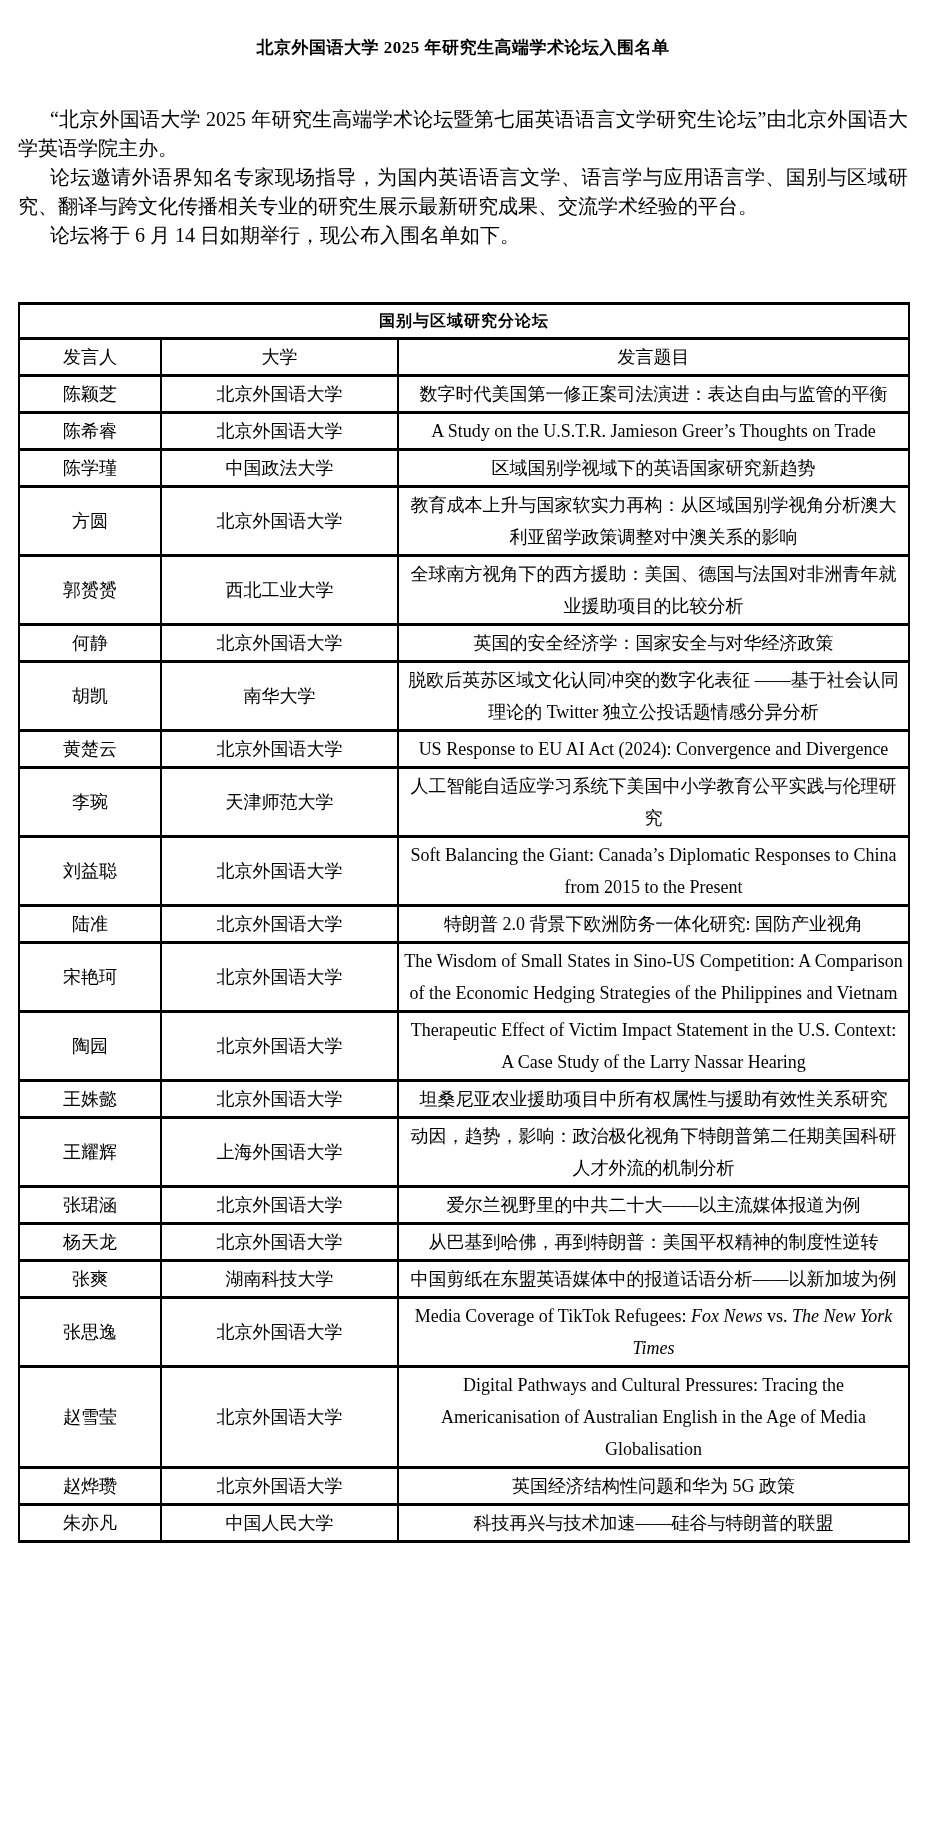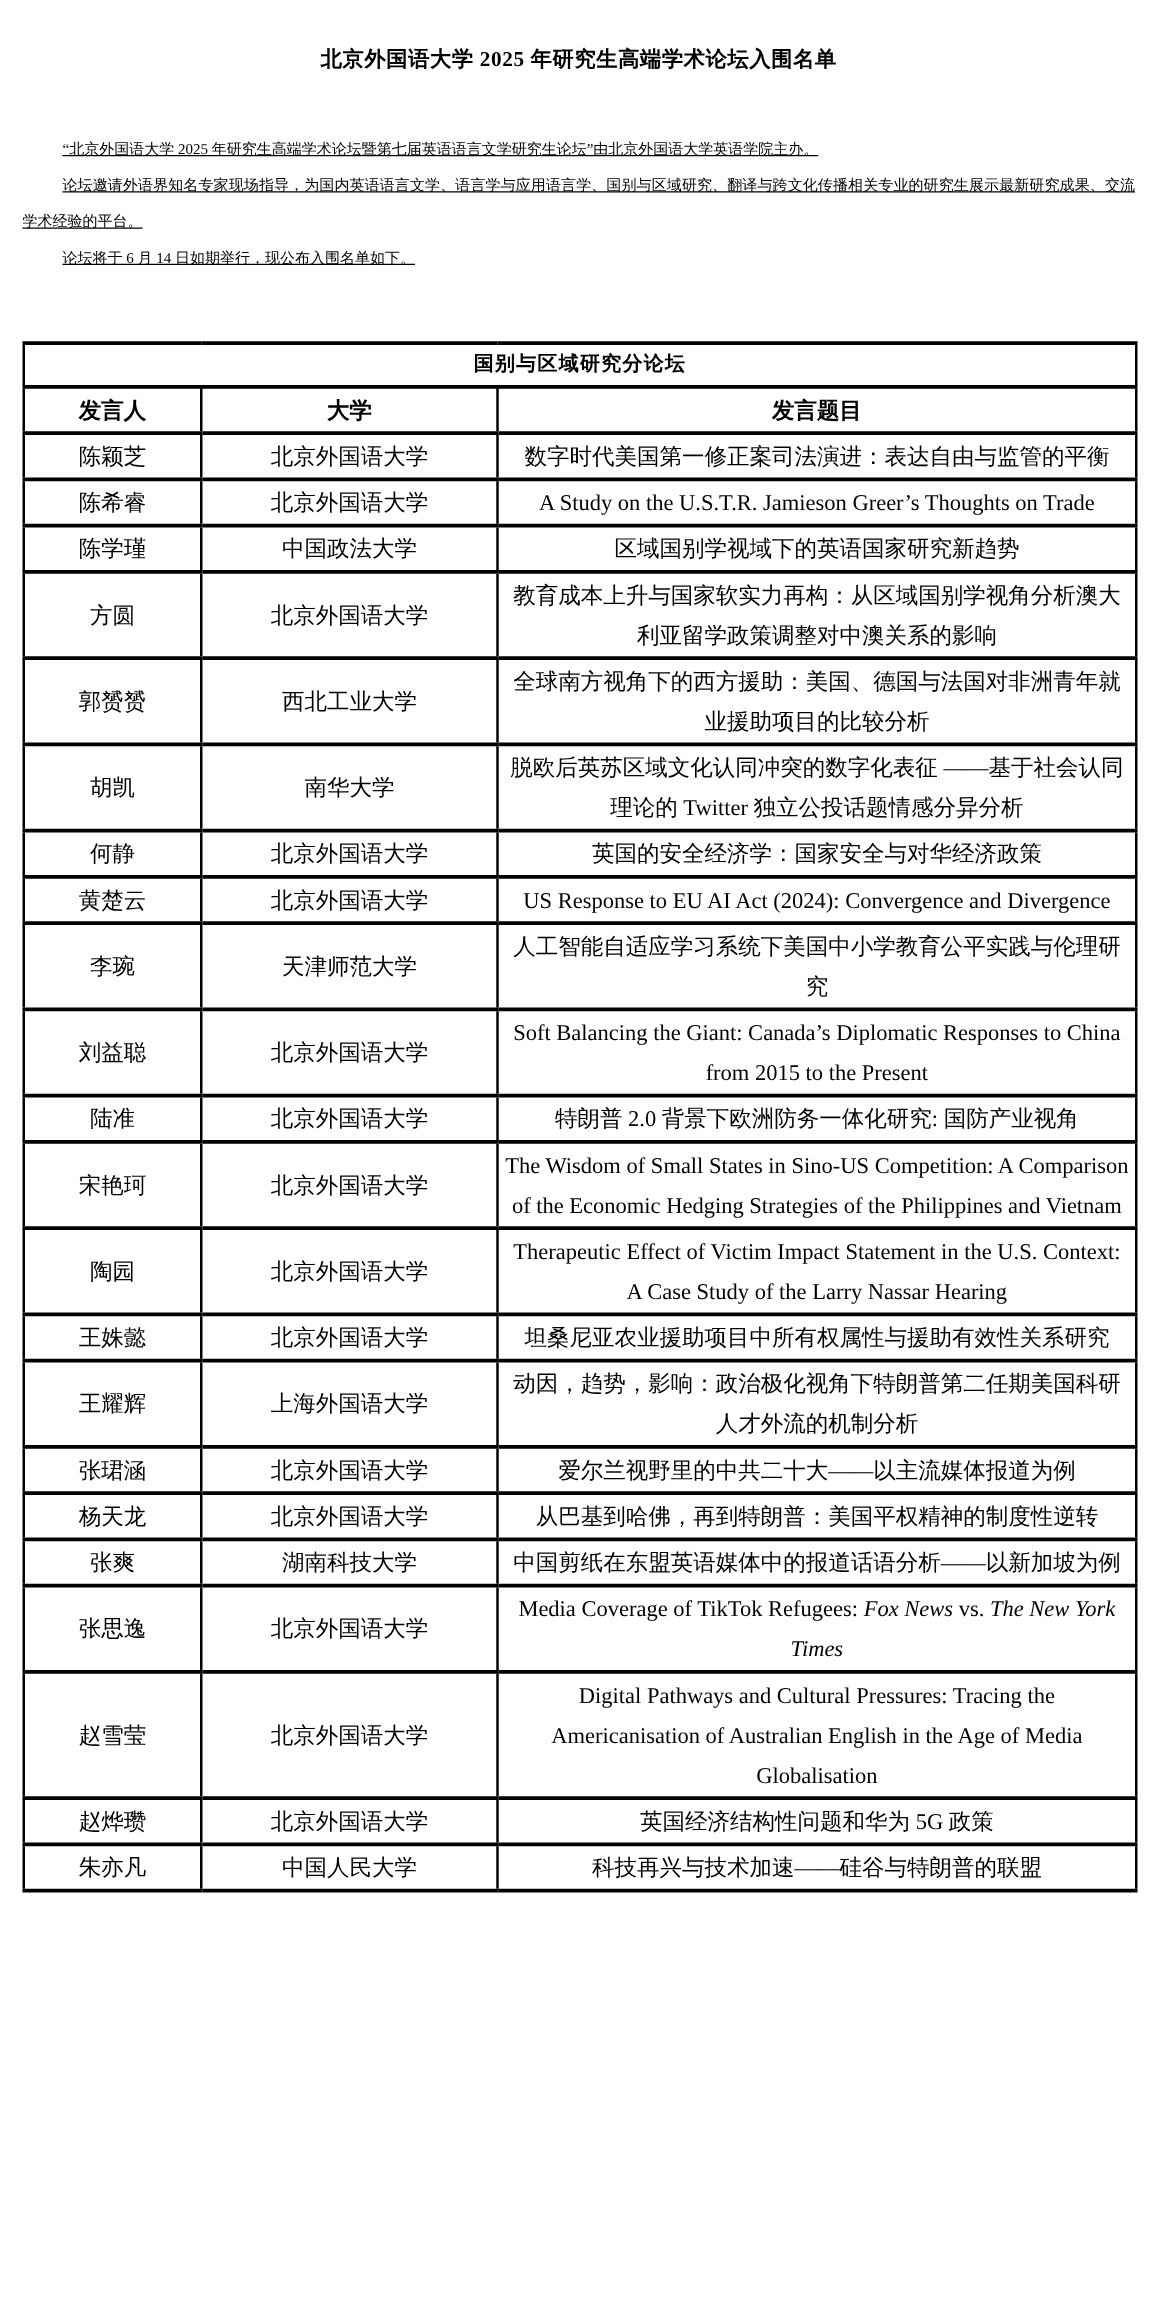--- a/index.html
+++ b/index.html
@@ -16,26 +16,25 @@
     padding: 36px 18px 14px 18px;
   }
   .doc-title {
     font-size: 17px;
     font-weight: bold;
     text-align: center;
     margin: 0 0 46px 0;
     letter-spacing: 0.5px;
   }
   .para {
-    font-size: 12px;
+    font-size: 20px;
     line-height: 29px;
     margin: 0;
     text-indent: 32px;
     text-align: justify;
-    text-decoration: underline;
   }
   table.forum-table {
     border-collapse: collapse;
     table-layout: fixed;
     width: 890px;
     margin-top: 52px;
   }
   table.forum-table th,
   table.forum-table td {
     border: solid #000;
@@ -46,21 +45,21 @@
     overflow-wrap: break-word;
   }
   th.banner-cell {
     font-size: 16px;
     font-weight: bold;
     line-height: 30px;
     letter-spacing: 1px;
   }
   th.col-header {
     font-size: 18px;
-    font-weight: bold;
+    font-weight: normal;
     line-height: 32px;
   }
   td.cell {
     font-size: 18px;
     line-height: 32px;
   }
   td.cell i { font-style: italic; }
 </style>
 </head>
 <body>
@@ -108,30 +107,30 @@
           <td class="cell">方圆</td>
           <td class="cell">北京外国语大学</td>
           <td class="cell"><span>教育成本上升与国家软实力再构：从区域国别学视角分析澳大利亚留学政策调整对中澳关系的影响</span></td>
         </tr>
         <tr>
           <td class="cell">郭赟赟</td>
           <td class="cell">西北工业大学</td>
           <td class="cell"><span>全球南方视角下的西方援助：美国、德国与法国对非洲青年就业援助项目的比较分析</span></td>
         </tr>
         <tr>
+          <td class="cell">何静</td>
+          <td class="cell">北京外国语大学</td>
+          <td class="cell"><span>英国的安全经济学：国家安全与对华经济政策</span></td>
+        </tr>
+        <tr>
           <td class="cell">胡凯</td>
           <td class="cell">南华大学</td>
           <td class="cell"><span>脱欧后英苏区域文化认同冲突的数字化表征 ——基于社会认同理论的 Twitter 独立公投话题情感分异分析</span></td>
         </tr>
         <tr>
-          <td class="cell">何静</td>
-          <td class="cell">北京外国语大学</td>
-          <td class="cell"><span>英国的安全经济学：国家安全与对华经济政策</span></td>
-        </tr>
-        <tr>
           <td class="cell">黄楚云</td>
           <td class="cell">北京外国语大学</td>
           <td class="cell"><span>US Response to EU AI Act (2024): Convergence and Divergence</span></td>
         </tr>
         <tr>
           <td class="cell">李琬</td>
           <td class="cell">天津师范大学</td>
           <td class="cell"><span>人工智能自适应学习系统下美国中小学教育公平实践与伦理研究</span></td>
         </tr>
         <tr>

